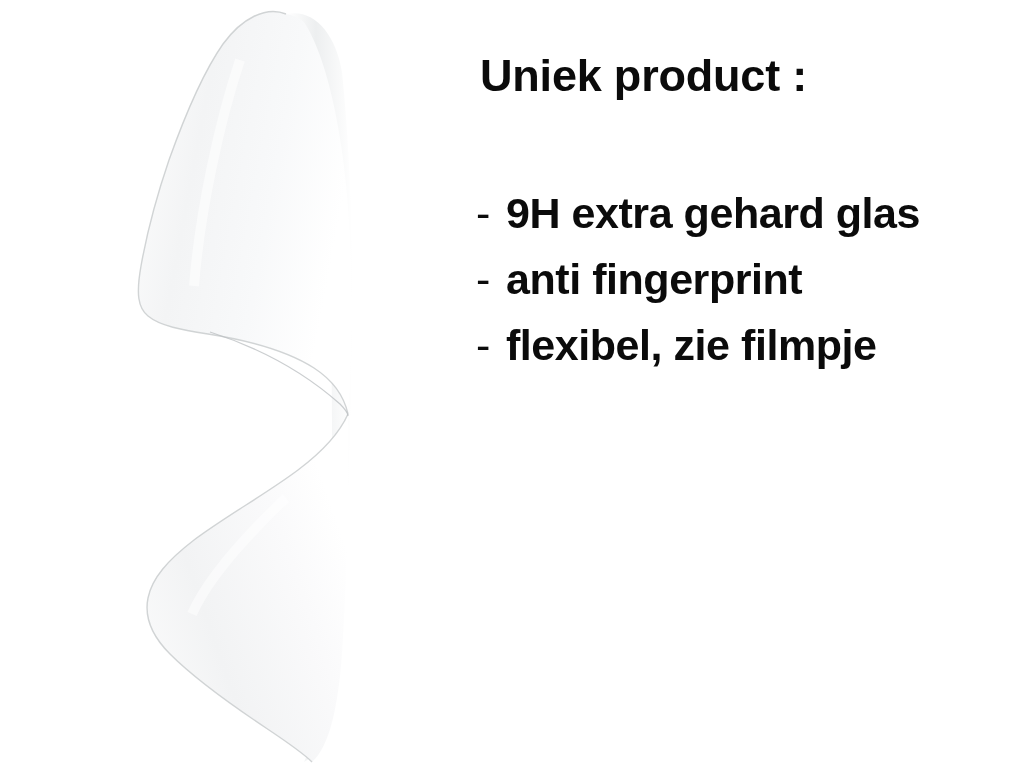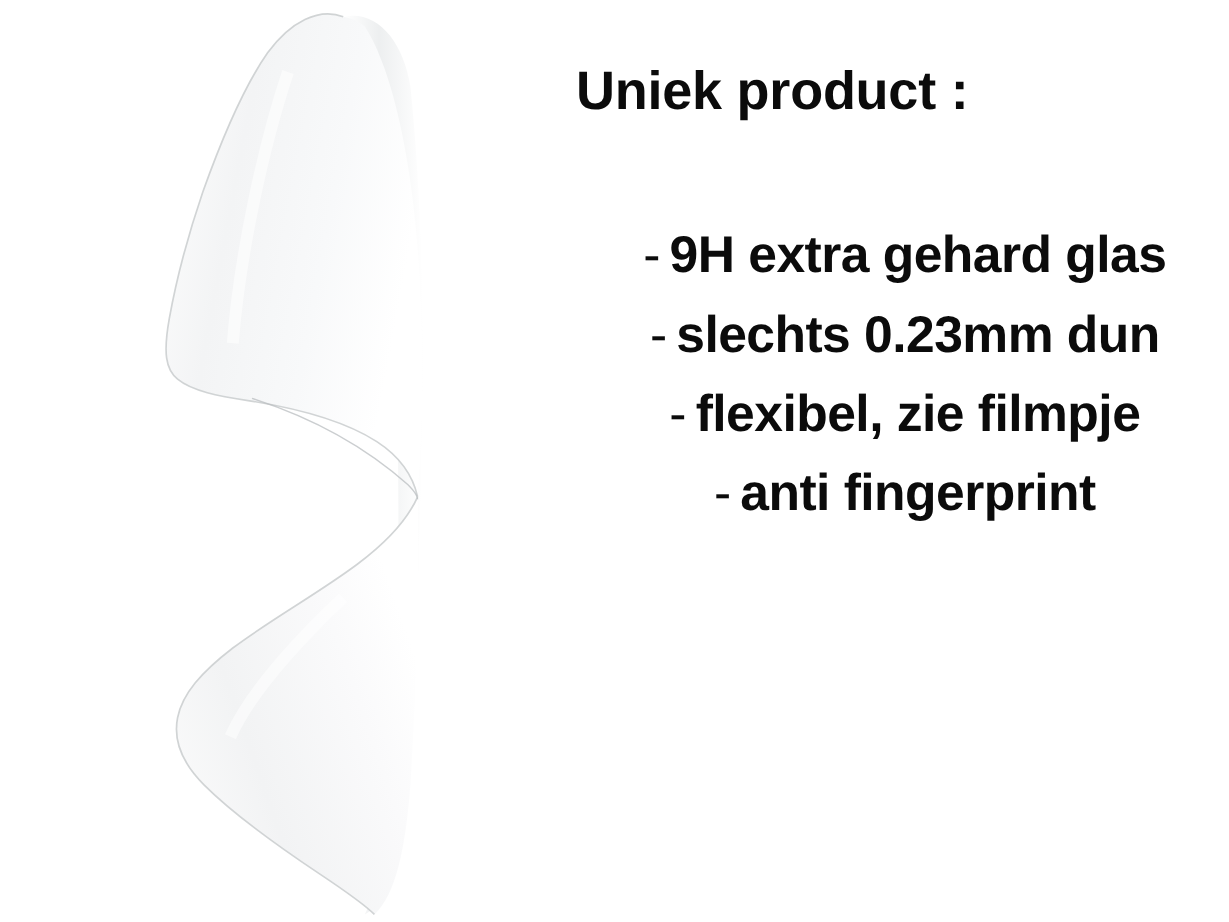--- a/index.html
+++ b/index.html
@@ -8,21 +8,20 @@
     padding: 0;
     background: #ffffff;
   }
   #page {
     position: relative;
     width: 1024px;
     height: 768px;
     background: #ffffff;
     overflow: hidden;
     font-family: "Liberation Sans", sans-serif;
-    text-align: center;
   }
 
   
   #product-image {
     position: absolute;
     left: 90px;
     top: 0px;
     width: 340px;
     height: 768px;
   }
@@ -159,29 +158,26 @@
   <div id="copy">
 
     <div id="headline">Uniek product :</div>
 
     <ul id="feature-list">
 
       <li>
         <span class="dash">-</span><span class="strong">9H</span><span class="normal"> extra gehard glas</span>
       </li>
 
+
       <li>
-        <span class="dash">-</span><span class="normal">slechts </span><span class="strong">0.23mm</span><span class="normal"> dun</span>
+        <span class="dash">-</span><span class="normal">anti fingerprint</span>
       </li>
 
       <li>
         <span class="dash">-</span><span class="strong">flexibel,</span><span class="normal"> zie filmpje</span>
-      </li>
-
-      <li>
-        <span class="dash">-</span><span class="normal">anti fingerprint</span>
       </li>
 
 
 
     </ul>
   </div>
 </div>
 
 </body></html>

